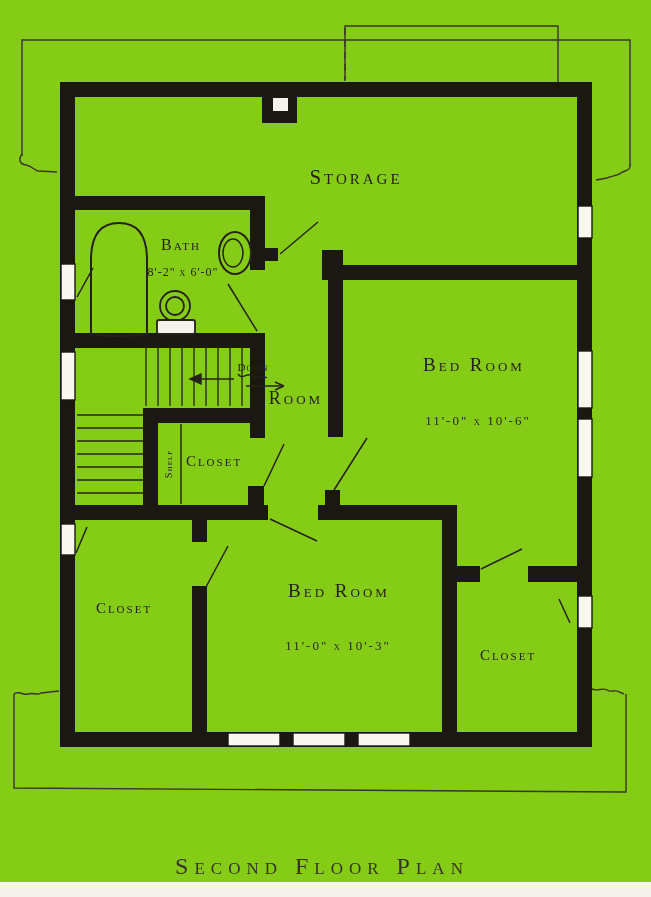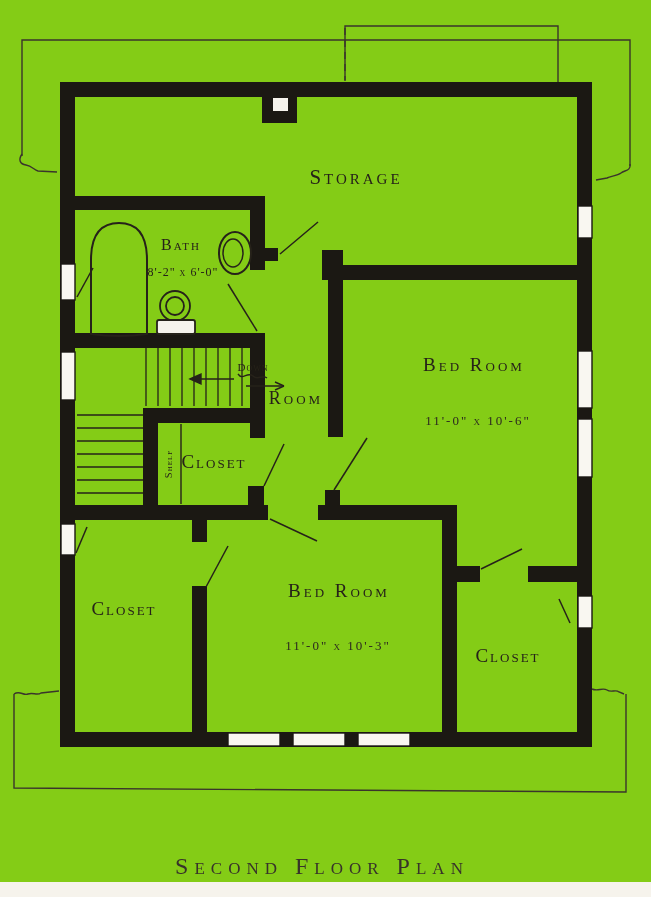--- a/index.html
+++ b/index.html
@@ -17,21 +17,21 @@
     font-variant:small-caps;
     color:#262219;
     letter-spacing:3px;
     white-space:nowrap;
     line-height:1;
   }
   .room-name{font-size:19px;text-align:center;}
   .big-name{font-size:21px;}
   .dims{font-size:13px;letter-spacing:2px;color:#2c2820;}
   .small-dims{font-size:12px;letter-spacing:1px;}
-  .closet-name{font-size:19px;letter-spacing:2px;}
+  .closet-name{font-size:15px;letter-spacing:2px;}
   .bath-name{font-size:16px;letter-spacing:2px;}
   .hall-name{font-size:18px;}
   .tiny{font-size:11px;letter-spacing:1px;}
   .shelf-lbl{
     font-size:10.5px;letter-spacing:1px;
     transform:translate(-50%,-50%) rotate(-90deg);
   }
   .caption{
     font-size:24px;
     letter-spacing:6px;

